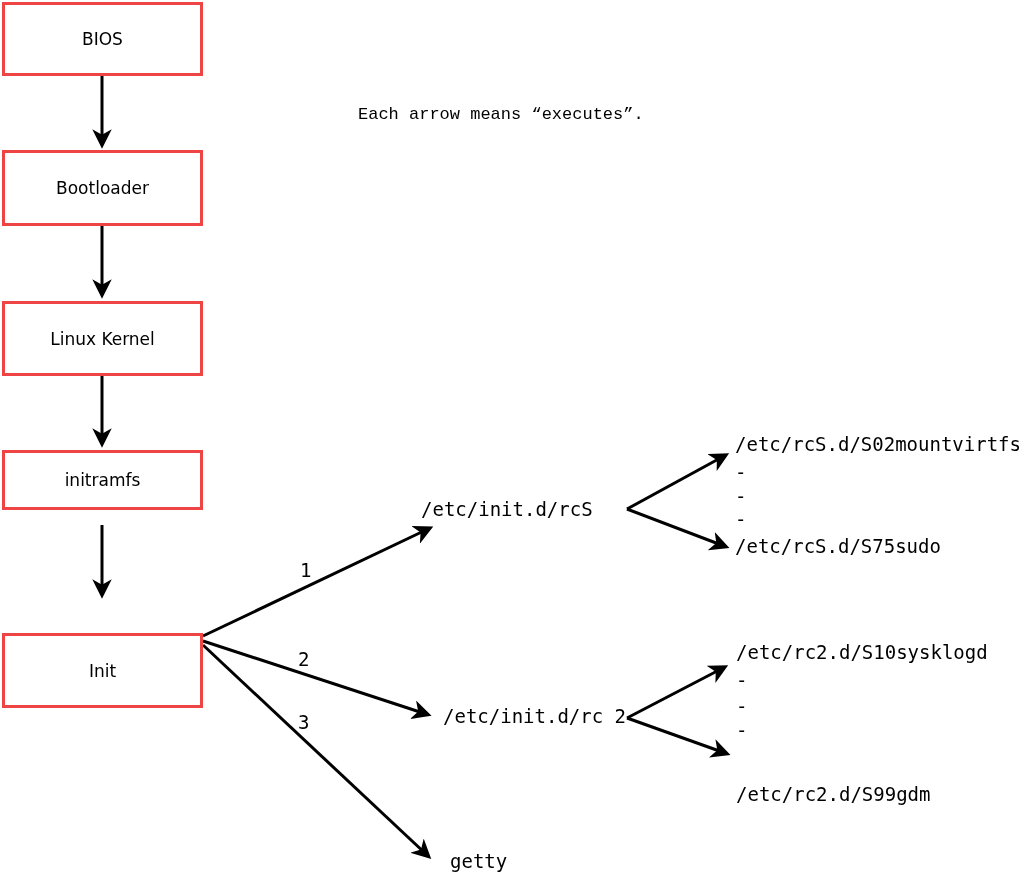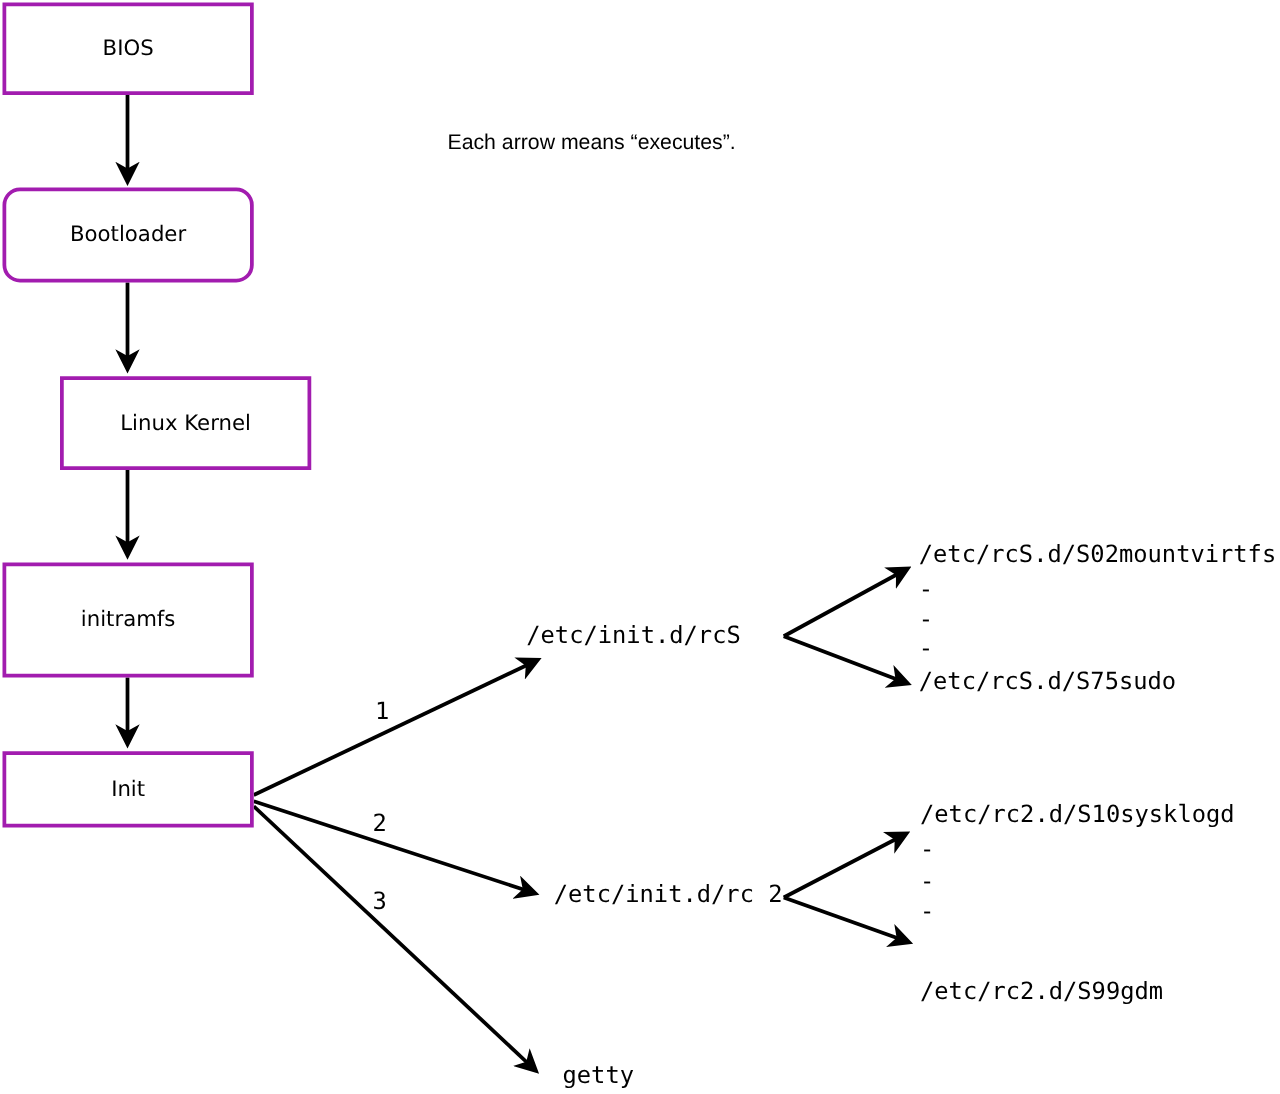--- a/index.html
+++ b/index.html
@@ -21,41 +21,41 @@
     left: 0;
     top: 0;
     width: 1024px;
     height: 875px;
   }
   .node-box {
     position: absolute;
     left: 2px;
     width: 201px;
     box-sizing: border-box;
-    border: 3px solid #a21caf;
+    border: 3px solid #ef4444;
     background: #ffffff;
     display: flex;
     align-items: center;
     justify-content: center;
     font-size: 17px;
     font-family: "DejaVu Sans", sans-serif;
     white-space: nowrap;
   }
   .mono-label {
     position: absolute;
     font-family: "DejaVu Sans Mono", monospace;
     font-size: 19px;
     line-height: 1;
     white-space: pre;
     transform: translateY(-50%);
     text-align: right;
   }
   .note-label {
     position: absolute;
-    font-family: Liberation Sans, sans-serif;
+    font-family: Liberation Mono, monospace;
     font-size: 17px;
     white-space: pre;
     transform: translateY(-50%);
   }
   .arrow-num {
     position: absolute;
     font-family: "DejaVu Sans Mono", monospace;
     font-size: 19px;
     line-height: 1;
     transform: translateY(-50%);
@@ -91,30 +91,30 @@
 
     <line x1="627" y1="718" x2="723" y2="668" marker-end="url(#ah)"></line>
     <line x1="627" y1="718" x2="725" y2="753" marker-end="url(#ah)"></line>
   </svg>
 
   <div class="note-label" style="left:358px; top:114px;">Each arrow means “executes”.</div>
 
   <div class="node-box" style="top:2px; height:74px;">
     <span>BIOS</span>
   </div>
-  <div class="node-box" style="top:150px; height:76px;border-radius:14px;">
+  <div class="node-box" style="top:150px; height:76px;">
     <span>Bootloader</span>
   </div>
-  <div class="node-box" style="top:301px; height:75px;margin-left:46px;">
+  <div class="node-box" style="top:301px; height:75px;">
     <span>Linux Kernel</span>
   </div>
-  <div class="node-box" style="top:450px; height:92px;text-align:right;">
+  <div class="node-box" style="top:450px; height:60px;text-align:right;">
     <span>initramfs</span>
   </div>
-  <div class="node-box" style="top:601px; height:61px;justify-content:center;">
+  <div class="node-box" style="top:633px; height:75px;justify-content:center;">
     <span>Init</span>
   </div>
 
   <div class="arrow-num" style="left:300px; top:570px;">1</div>
   <div class="arrow-num" style="left:298px; top:659px;">2</div>
   <div class="arrow-num" style="left:298px; top:722px;">3</div>
 
   <div class="mono-label" style="left:421px; top:509px;">/etc/init.d/rcS</div>
   <div class="mono-label" style="left:735px; top:444px;">/etc/rcS.d/S02mountvirtfs</div>
   <div class="mono-label" style="left:735px; top:472px;">-</div>

